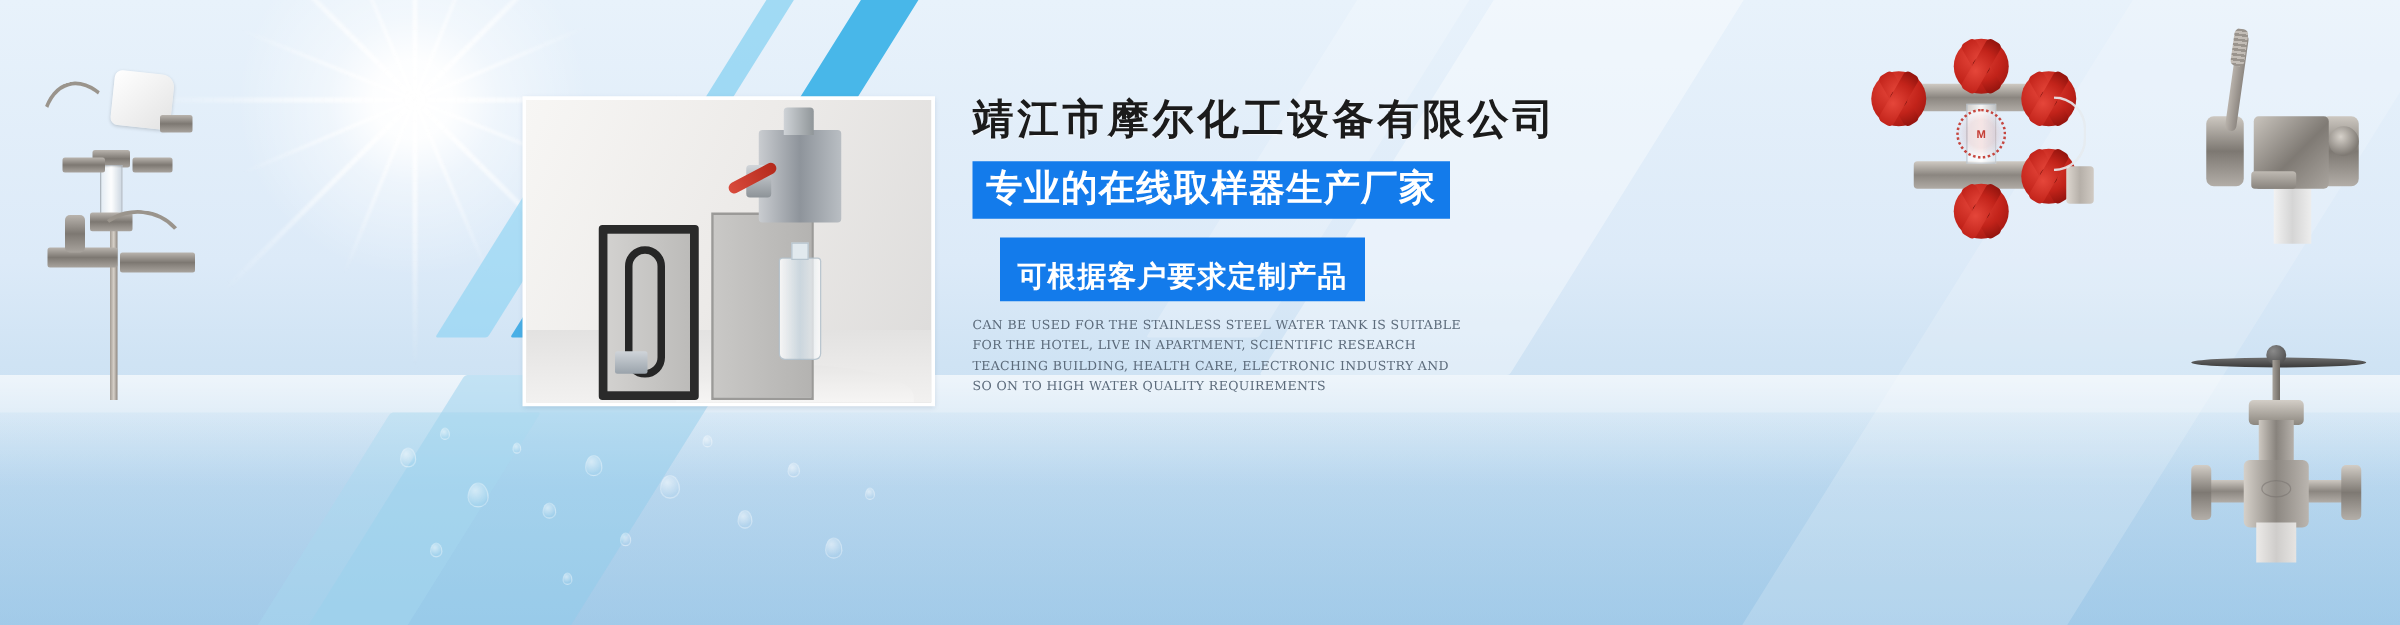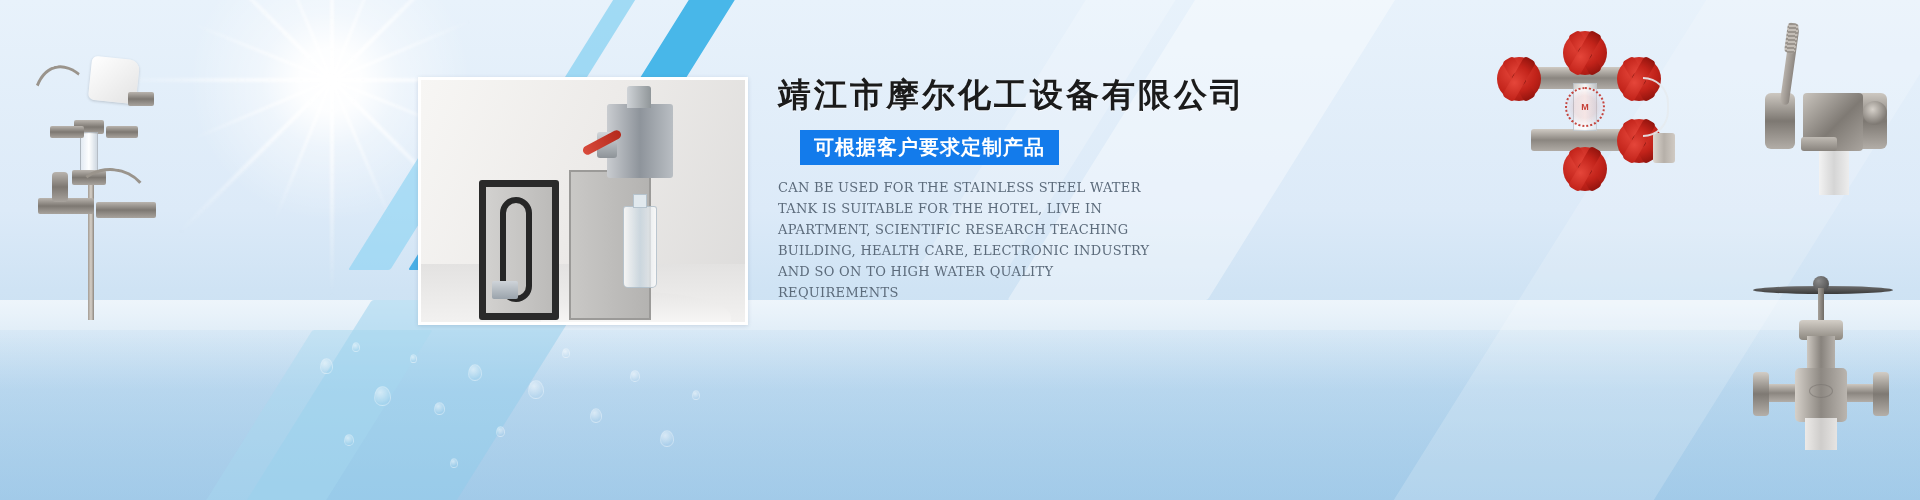--- a/index.html
+++ b/index.html
@@ -217,27 +217,27 @@
     font-size:21px;
     font-weight:500;
     color:#17191c;
     letter-spacing:.5px;
     white-space:nowrap;
     line-height:1.2;
     text-shadow:0 1px 1px rgba(255,255,255,.65);
   }
 
   #slogan-secondary-wrap { margin-top:15px; margin-left:22px; }
-  #slogan-secondary-wrap .hl-bar { font-size:20px; padding:7px 14px 8px 14px; letter-spacing:1px; }
+  #slogan-secondary-wrap .hl-bar { font-size:23px; padding:20px 14px 8px 14px; letter-spacing:1px; }
 
   .eng-copy {
     margin-top:12px;
     width:400px;
     font-family:"DejaVu Serif", serif;
-    font-size:13px;
+    font-size:10px;
     line-height:1.62;
     letter-spacing:.3px;
     color:#5c6b7b;
     text-transform:uppercase;
   }
 
   
   #watermark {
     position:absolute; left:246px; top:455px;
     font-family:"DejaVu Serif", serif;
@@ -338,20 +338,23 @@
       <div class="ph-valve-top"></div>
       <div class="ph-flange"></div>
       <div class="ph-handle"></div>
     </div>
   </div>
 
   <div id="text-block">
 
     <div class="company-name">靖江市摩尔化工设备有限公司</div>
 
+    <div id="slogan-primary-wrap">
+      <span class="hl-bar">专业的在线取样器生产厂家</span>
+    </div>
 
 
     <div id="slogan-secondary-wrap">
       <span class="hl-bar">可根据客户要求定制产品</span>
     </div>
 
     <div class="eng-copy">CAN BE USED FOR THE STAINLESS STEEL WATER TANK IS SUITABLE FOR THE HOTEL, LIVE IN APARTMENT, SCIENTIFIC RESEARCH TEACHING BUILDING, HEALTH CARE, ELECTRONIC INDUSTRY AND SO ON TO HIGH WATER QUALITY REQUIREMENTS</div>
   </div>
 
   <div class="equip" id="equip-cross">

